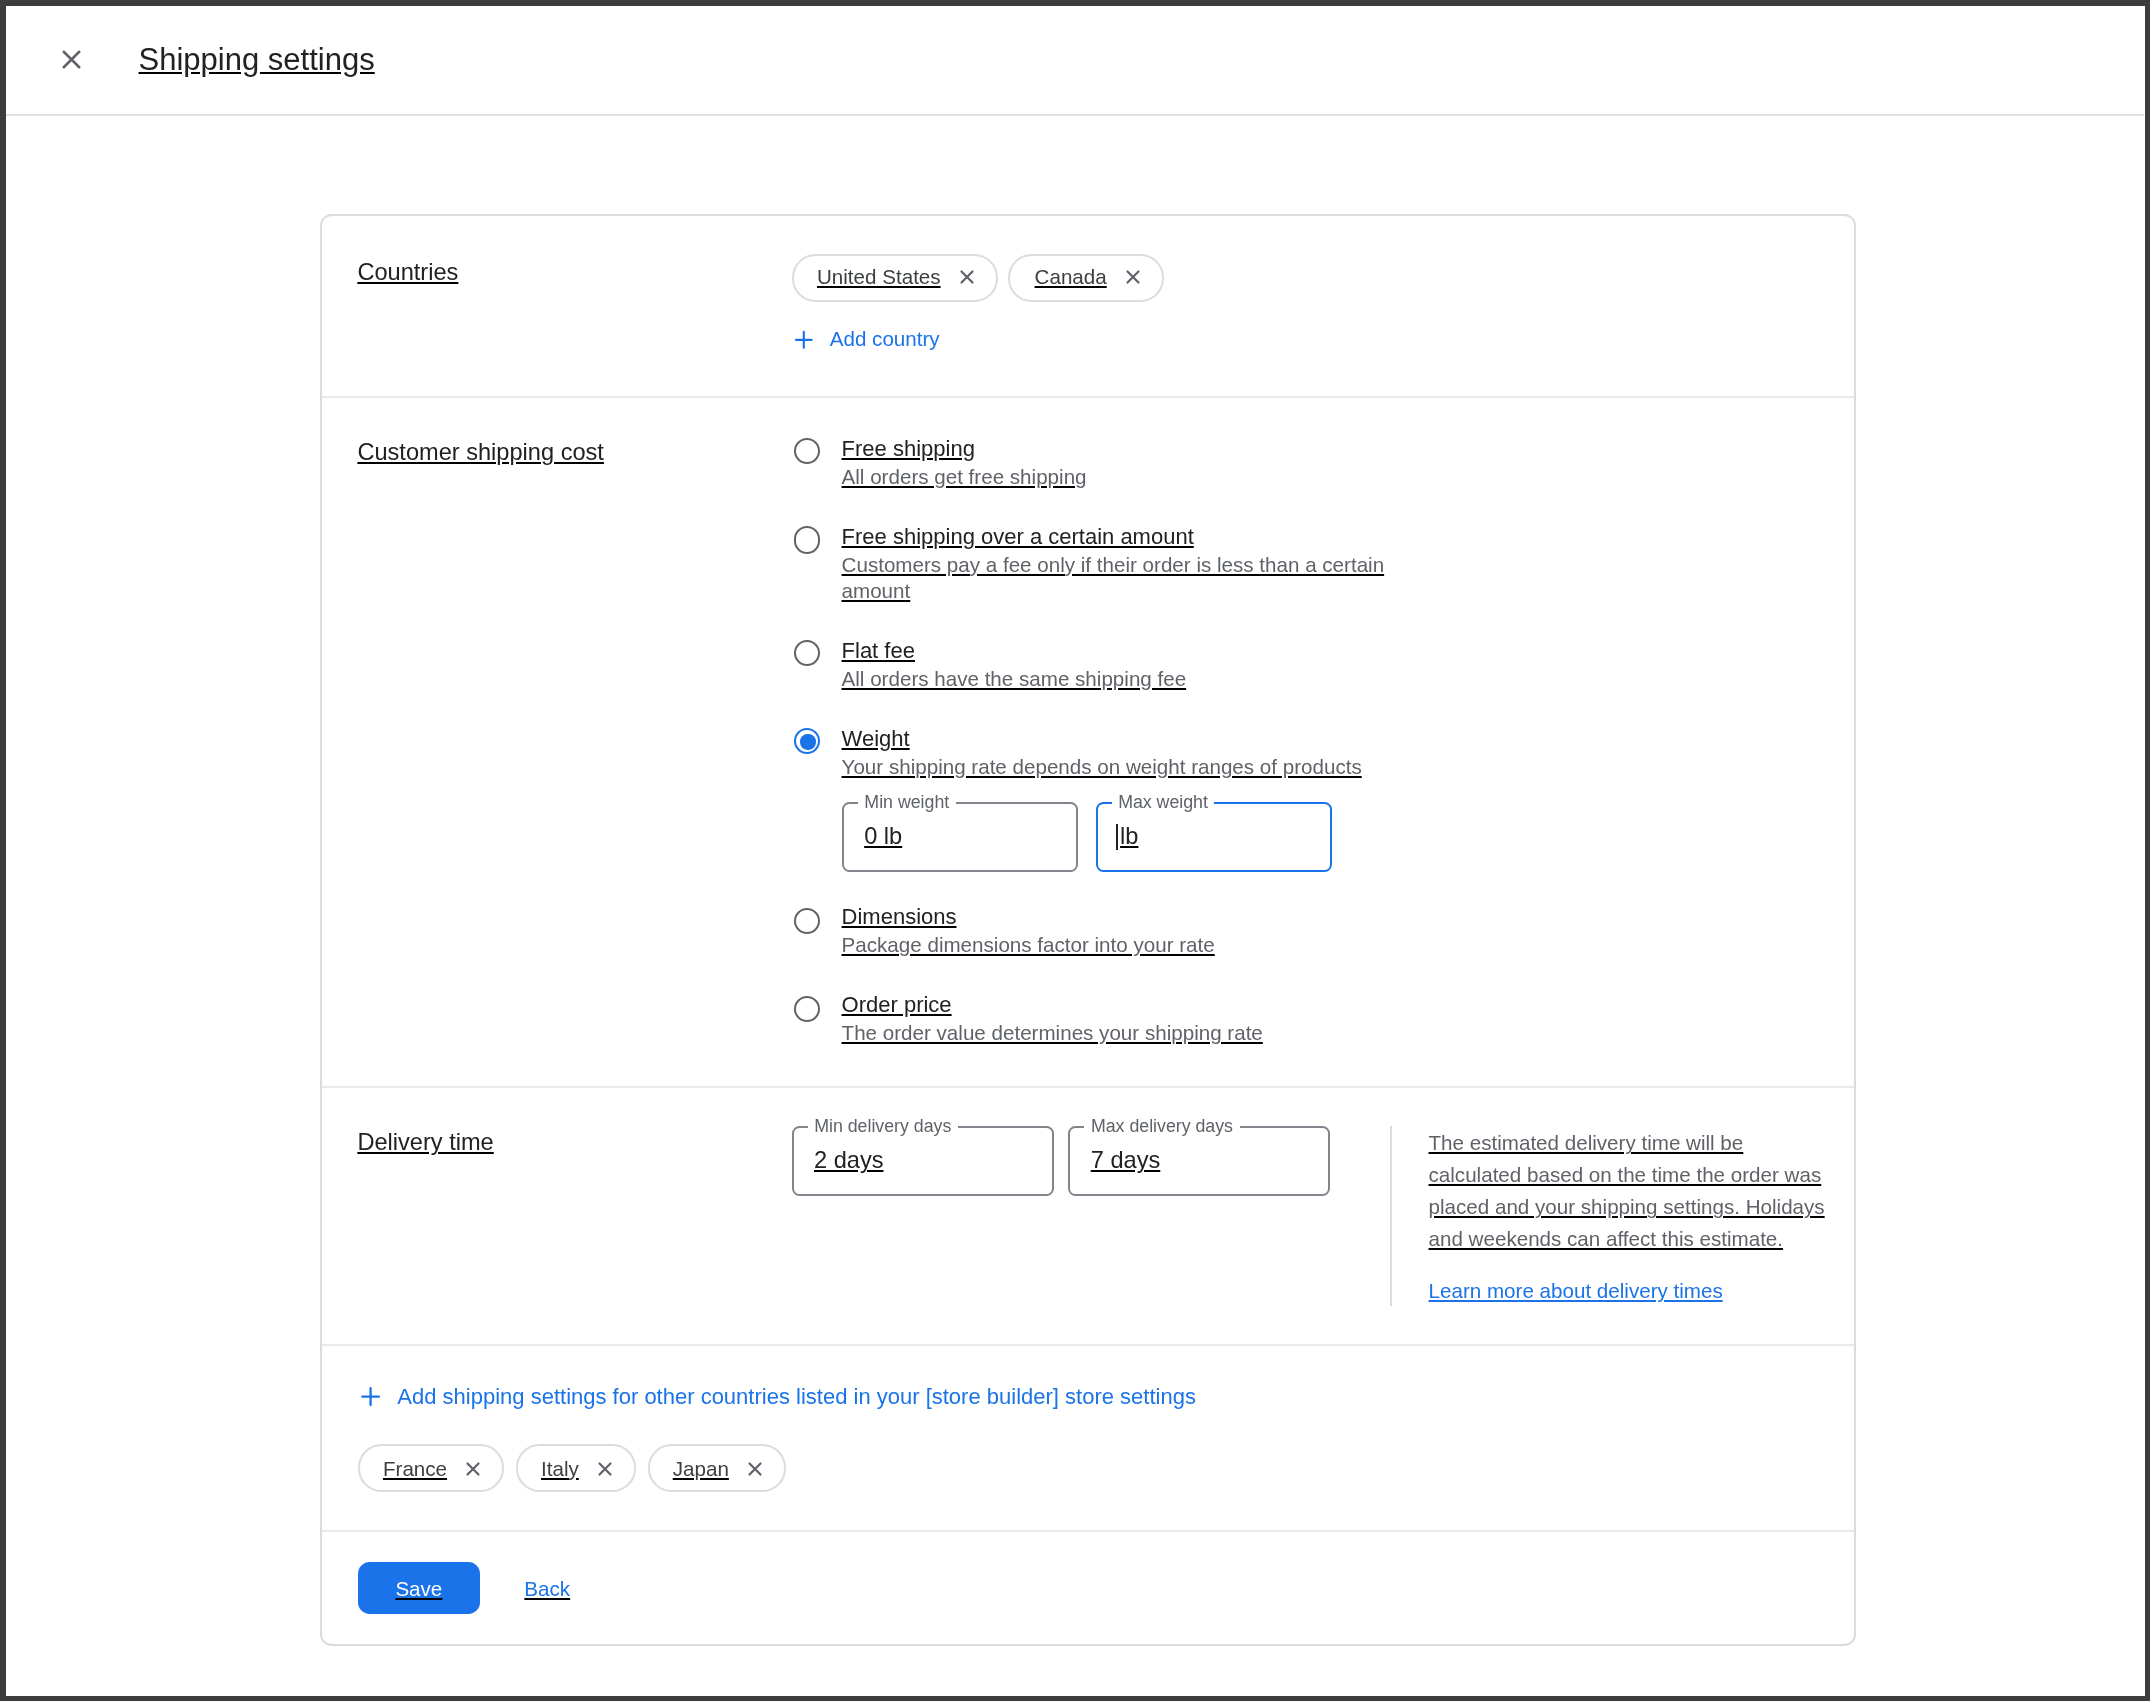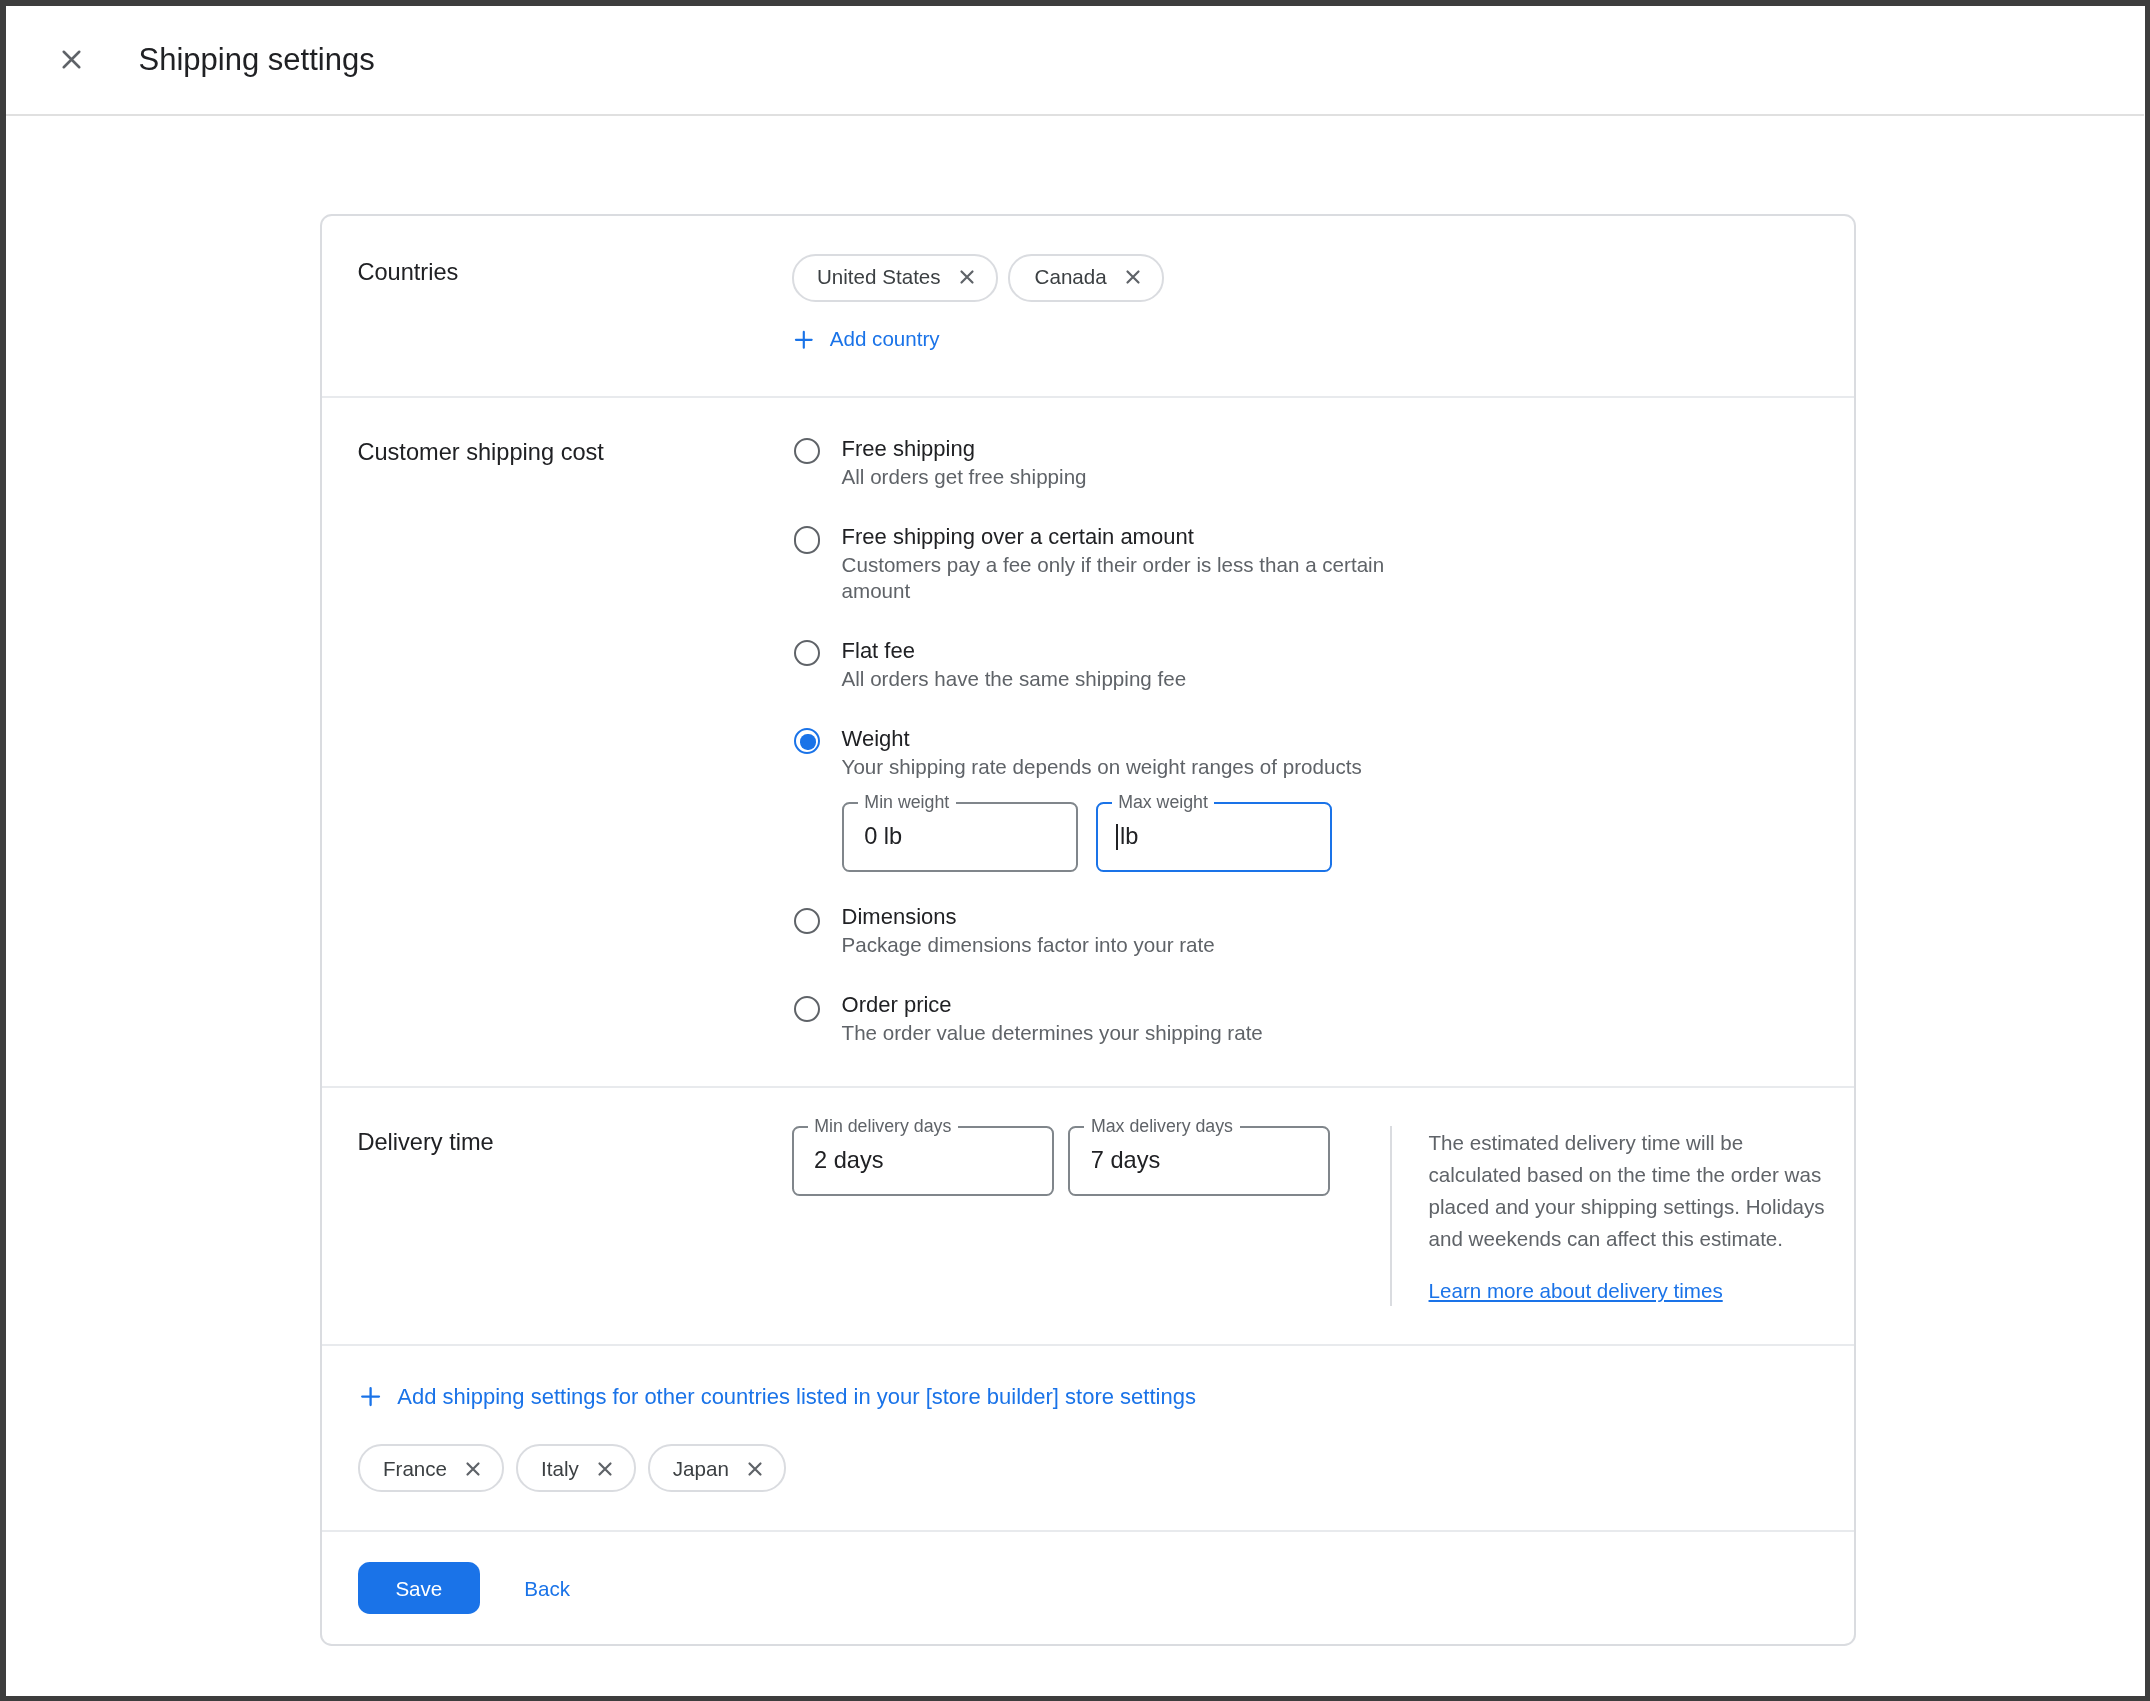--- a/index.html
+++ b/index.html
@@ -8,20 +8,21 @@
     background: #3d3d3d;
     font-family: "Liberation Sans", sans-serif;
     position: relative;
   }
   .page {
     position: absolute;
     top: 5.9px; left: 5.9px;
     width: 2139px; height: 1690px;
     background: #ffffff;
     overflow: hidden;
+    text-decoration: underline;
   }
   #app {
     width: 1069px; height: 845px;
     transform: scale(2);
     transform-origin: 0 0;
     background: #ffffff;
     color: #202124;
   }
 
   

